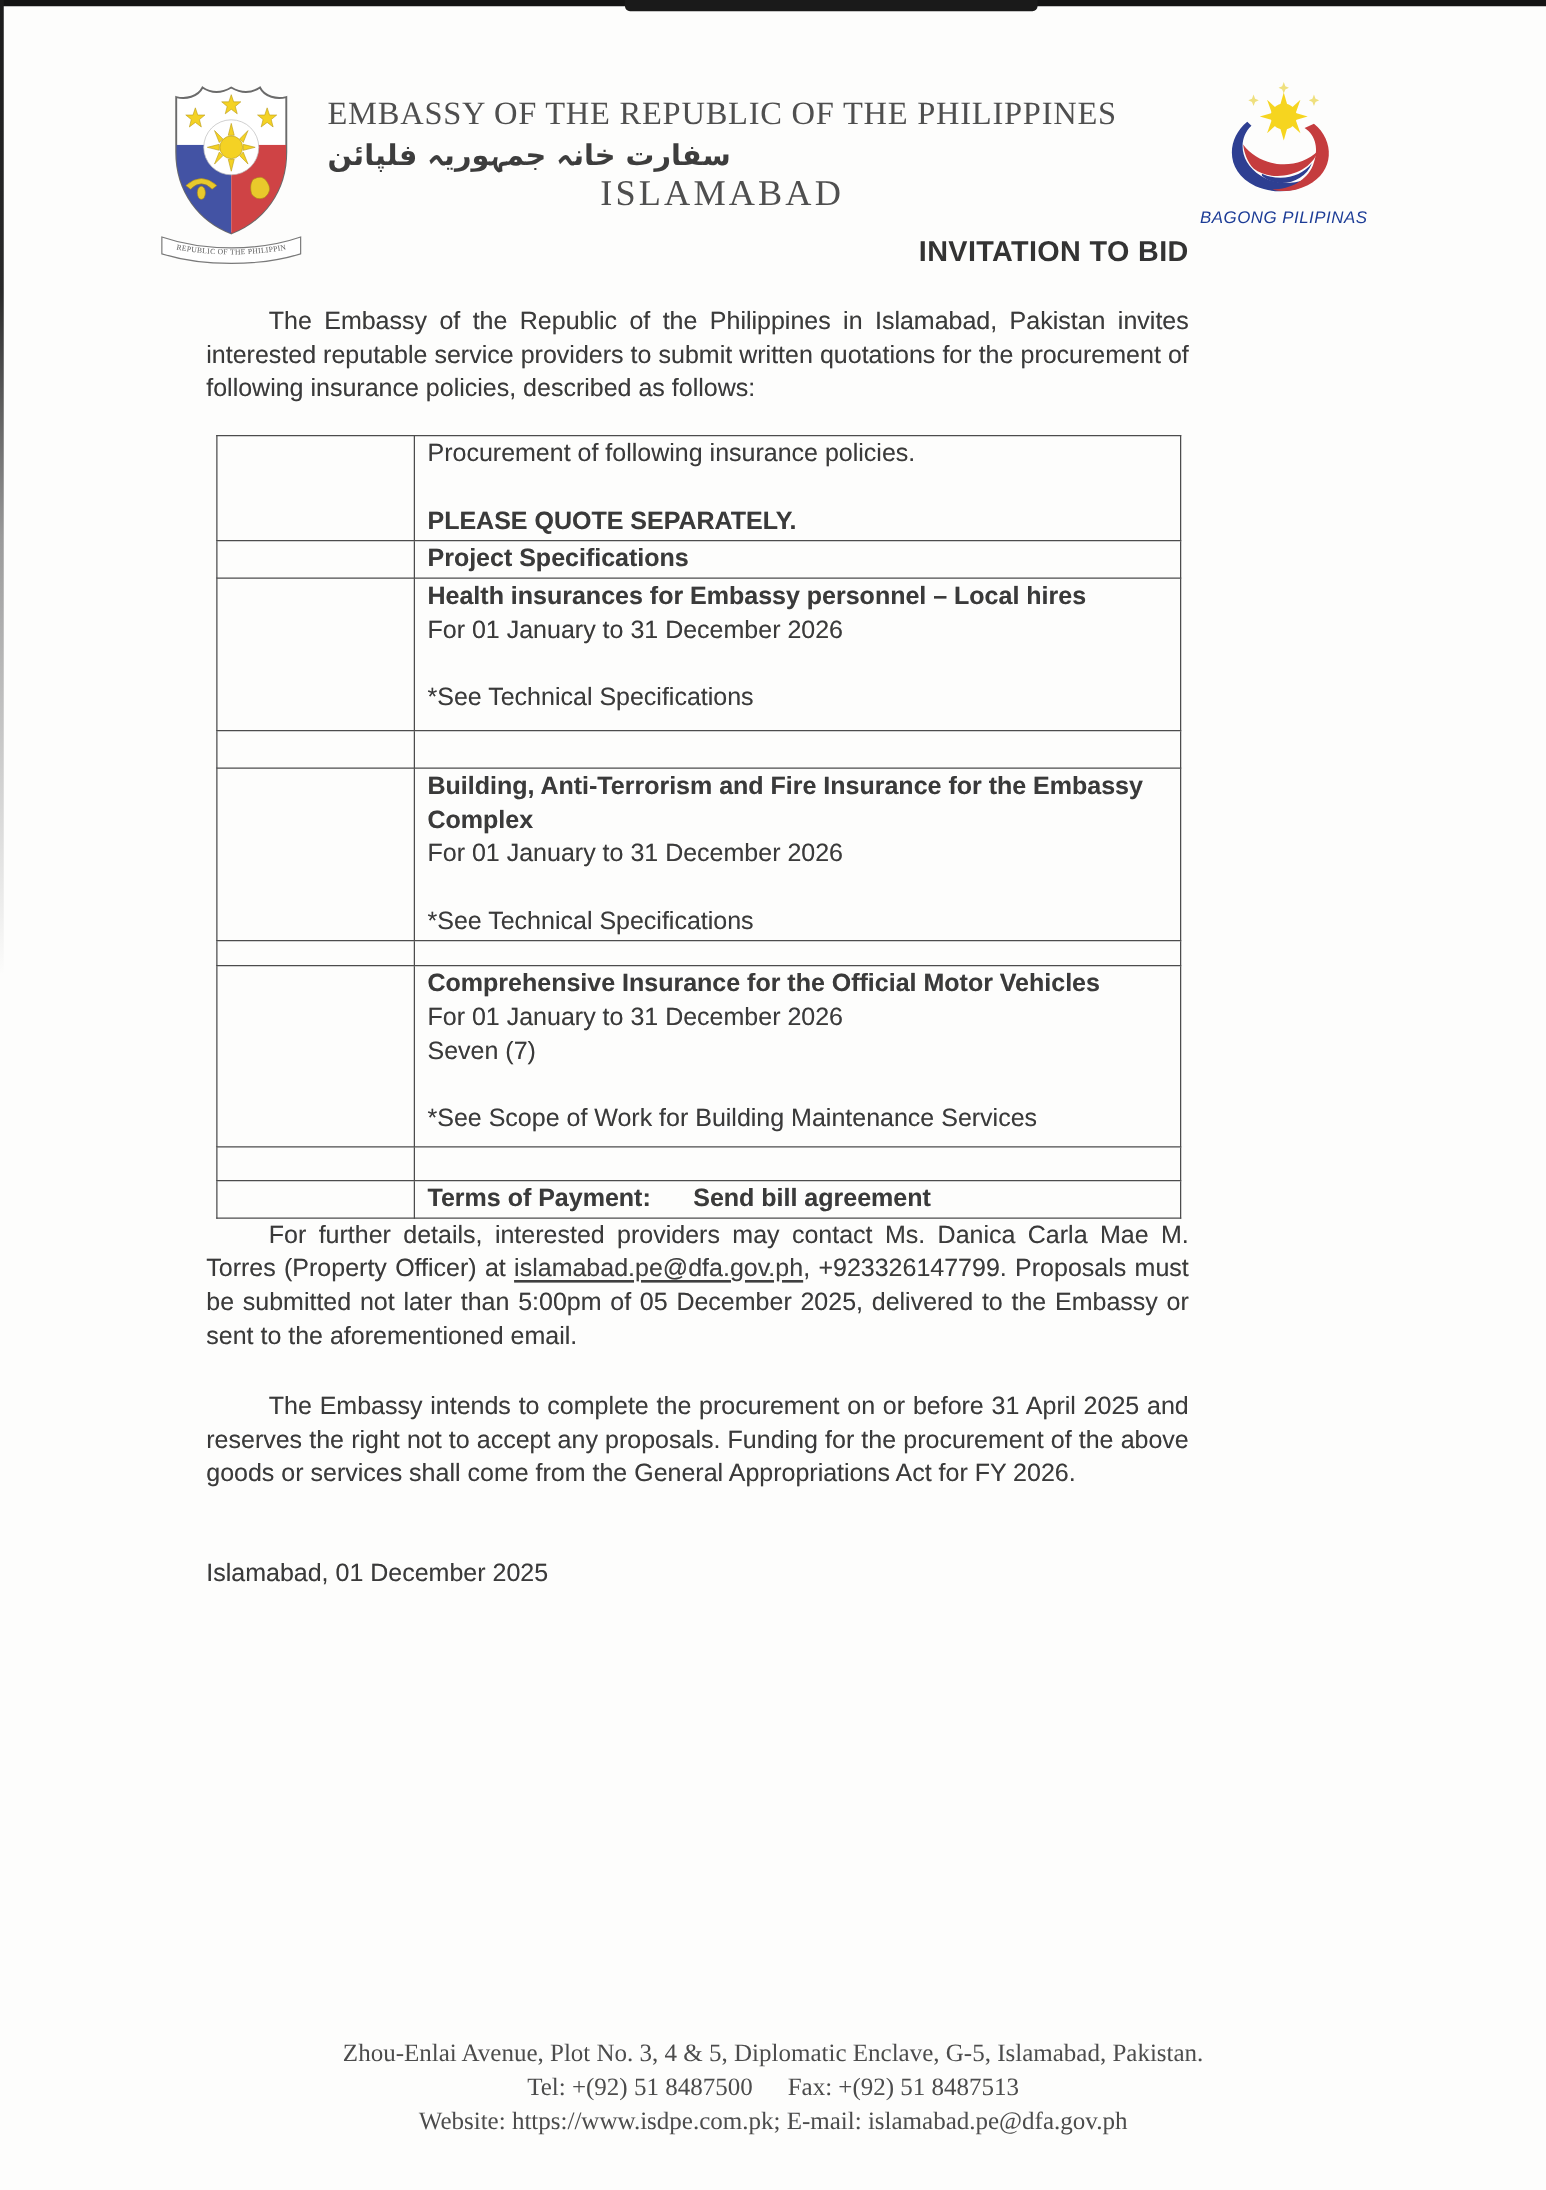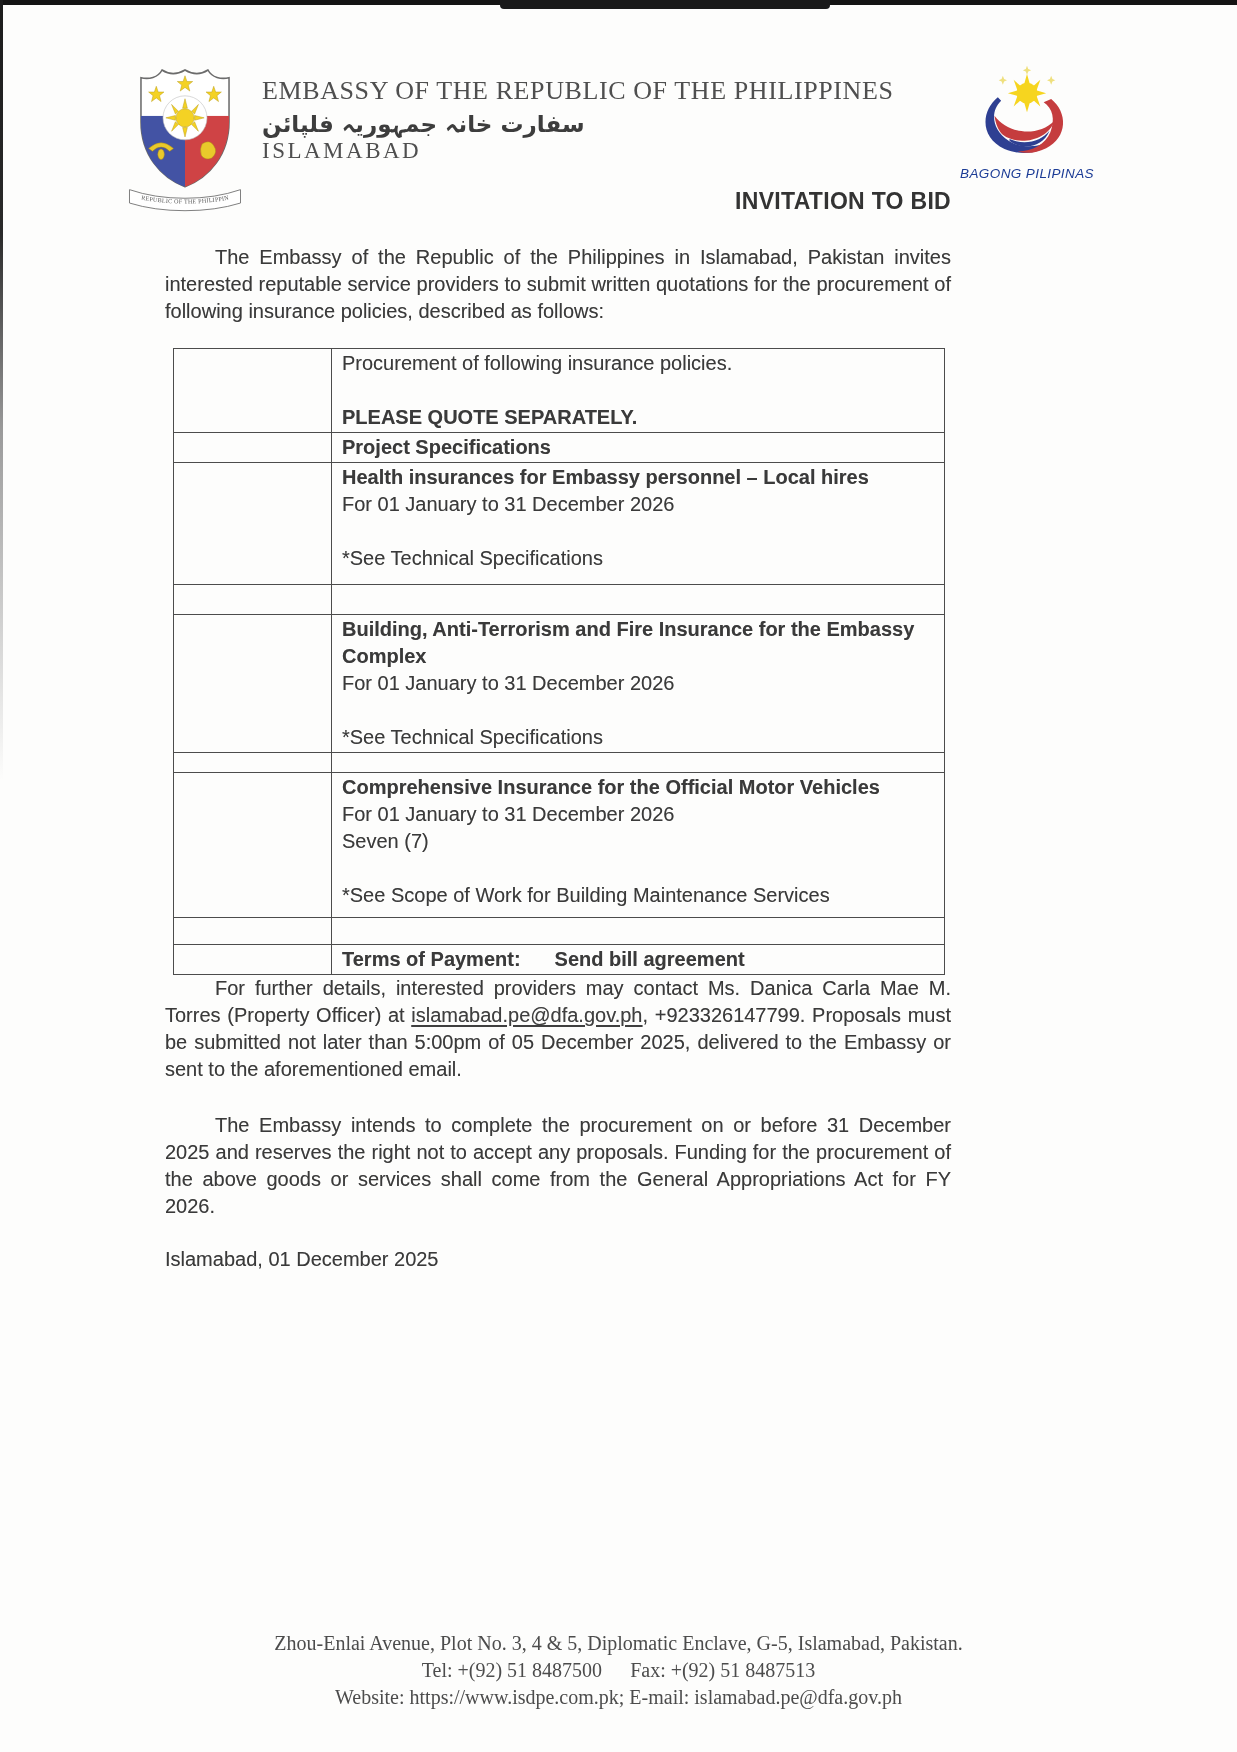--- a/index.html
+++ b/index.html
@@ -16,21 +16,21 @@
   .scan-top{position:absolute;top:0;left:0;width:100%;height:5px;background:#141414;}
   .scan-top-bump{position:absolute;top:0;left:500px;width:330px;height:9px;background:#1a1a1a;border-radius:0 0 4px 4px;}
   .scan-left{position:absolute;top:0;left:0;width:3px;height:780px;
     background:linear-gradient(to bottom,#1c1c1c 0%,#2a2a2a 30%,#9a9a9a 55%,rgba(180,180,180,0) 100%);}
   
   .header{position:absolute;top:62px;left:118px;display:flex;align-items:flex-start;}
   .seal{width:134px;height:150px;flex:0 0 auto;}
   .header-text{margin-left:10px;padding-top:14px;font-family:"Liberation Serif","DejaVu Serif",serif;color:#4f4f4f;}
   .embassy-name{font-size:26px;letter-spacing:.6px;white-space:nowrap;}
   .embassy-urdu{font-size:23px;font-weight:bold;color:#3d3d3d;margin-top:5px;font-family:"DejaVu Sans",sans-serif;}
-  .embassy-city{font-size:23px;letter-spacing:2.5px;margin-top:1px;}
+  .embassy-city{font-size:29px;letter-spacing:2.5px;margin-top:1px;text-align:center;}
   .brand{position:absolute;top:64px;left:942px;width:170px;text-align:center;}
   .brand svg{width:150px;height:100px;display:block;margin:0 auto;}
   .brand-caption{font-size:13.5px;font-weight:400;font-style:italic;color:#1c3c96;letter-spacing:.4px;margin-top:2px;}
   
   .doc-title{position:absolute;top:188px;left:165px;width:786px;text-align:right;
     font-size:23px;font-weight:700;letter-spacing:.3px;color:#333;}
   .para{position:absolute;left:165px;width:786px;font-size:20px;line-height:27px;
     text-align:justify;text-justify:inter-word;color:#3a3a3a;
     text-shadow:0 0 .4px rgba(40,40,40,.35);}
   .para.indent{text-indent:50px;}
@@ -210,21 +210,21 @@
       <td class="c1"></td>
       <td>
         <span class="bold">Terms of Payment:</span><span class="terms-value">Send bill agreement</span>
       </td>
     </tr>
   </tbody>
     </table>
 
   <div class="para indent p-contact"><span>For further details, interested providers may contact Ms. Danica Carla Mae M. Torres (Property Officer) at </span><a class="email-link">islamabad.pe@dfa.gov.ph</a><span>, +923326147799. Proposals must be submitted not later than 5:00pm of 05 December 2025, delivered to the Embassy or sent to the aforementioned email.</span></div>
 
-  <div class="para indent p-closing">The Embassy intends to complete the procurement on or before 31 December 2025 and reserves the right not to accept any proposals. Funding for the procurement of the above goods or services shall come from the General Appropriations Act for FY 2026.</div>
+  <div class="para indent p-closing">The Embassy intends to complete the procurement on or before 31 April 2025 and reserves the right not to accept any proposals. Funding for the procurement of the above goods or services shall come from the General Appropriations Act for FY 2026.</div>
 
   <div class="dateline">Islamabad, 01 December 2025</div>
 
   <div class="footer">
     <div>Zhou-Enlai Avenue, Plot No. 3, 4 &amp; 5, Diplomatic Enclave, G-5, Islamabad, Pakistan.</div>
     <div><span>Tel: +(92) 51 8487500</span><span class="fax">Fax: +(92) 51 8487513</span></div>
     <div>Website: https://www.isdpe.com.pk; E-mail: islamabad.pe@dfa.gov.ph</div>
   </div>
 
 </div>

